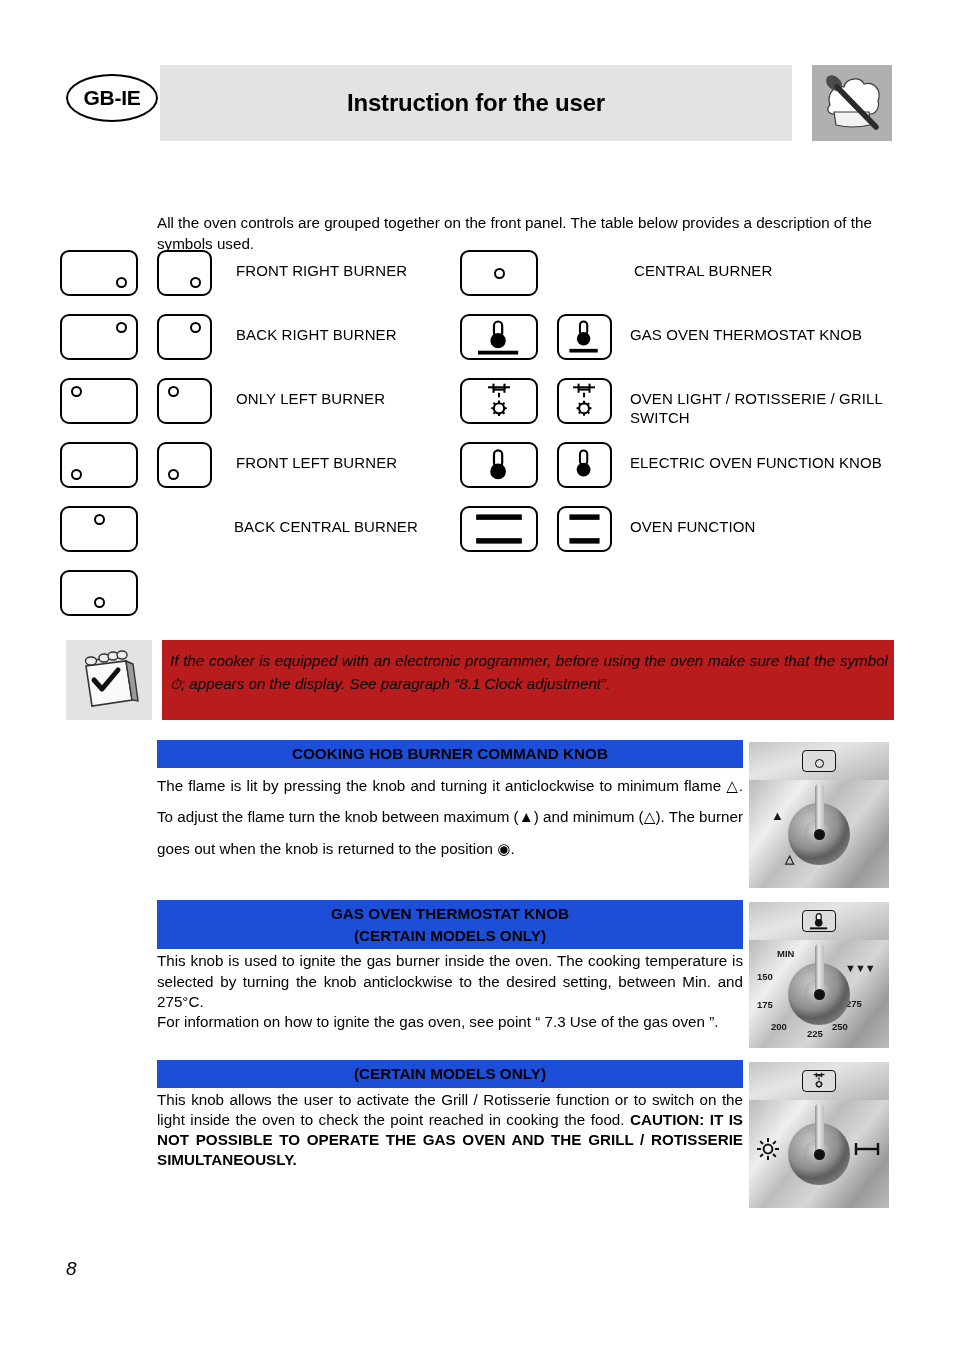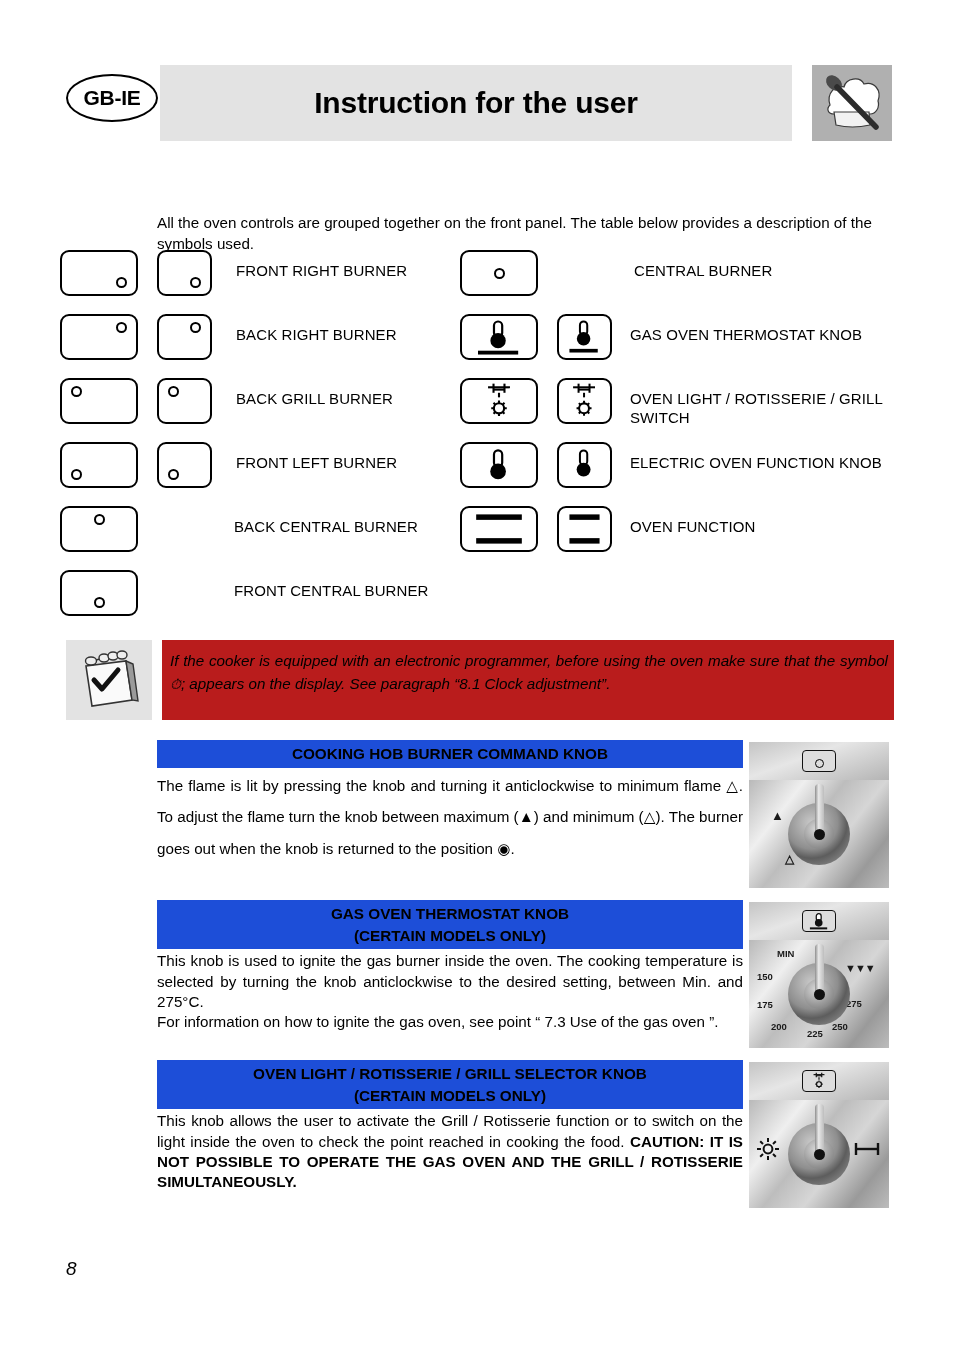--- a/index.html
+++ b/index.html
@@ -33,21 +33,21 @@
     letter-spacing: -0.3px;
   }
   .title-band {
     position: absolute;
     left: 160px; top: 5px;
     width: 632px; height: 76px;
     background: #e3e3e3;
     display: flex; align-items: center; justify-content: center;
   }
   .title-band .title {
-    font-size: 30px;
+    font-size: 24px;
     font-weight: bold;
     letter-spacing: -0.2px;
   }
   .chef-logo {
     position: absolute;
     left: 812px; top: 5px;
     width: 80px; height: 76px;
     background: #b0b0b0;
   }
 
@@ -277,21 +277,21 @@
     <div class="sym-label lbl-left">BACK RIGHT BURNER</div>
   </div>
 
   <div class="symrow col-left" style="top:128px">
     <div class="sym-wide">
         <span class="dot tl"></span>
       </div>
     <div class="sym-sq">
         <span class="dot tl"></span>
       </div>
-    <div class="sym-label lbl-left">BACK GRILL BURNER</div>
+    <div class="sym-label lbl-left">ONLY LEFT BURNER</div>
   </div>
 
   <div class="symrow col-left" style="top:192px">
     <div class="sym-wide">
         <span class="dot bl"></span>
       </div>
     <div class="sym-sq">
         <span class="dot bl"></span>
       </div>
     <div class="sym-label lbl-left">FRONT LEFT BURNER</div>
@@ -301,21 +301,20 @@
     <div class="sym-wide">
         <span class="dot tc"></span>
       </div>
     <div class="sym-label" style="margin-left:96px">BACK CENTRAL BURNER</div>
   </div>
 
   <div class="symrow col-left" style="top:320px">
     <div class="sym-wide">
         <span class="dot bc"></span>
       </div>
-    <div class="sym-label" style="margin-left:96px">FRONT CENTRAL BURNER</div>
   </div>
 
   <div class="symrow col-right" style="top:0px">
     <div class="sym-wide">
         <span class="dot cc"></span>
       </div>
     <div class="sym-label" style="margin-left:96px">CENTRAL BURNER</div>
   </div>
 
   <div class="symrow col-right" style="top:64px">
@@ -476,21 +475,20 @@
     <div class="mark" style="left:96px;  top:26px; font-size:11px; letter-spacing:-1px;">▼▼▼</div>
     <div class="knob">
       <div class="knob-hub"></div>
     </div>
     <div class="knob-pointer"></div>
   </div>
 </div>
 
 <div class="section" style="left:157px; top:1060px; width:586px;">
   <div class="sec-head">
-    <div>OVEN LIGHT / ROTISSERIE / GRILL SELECTOR KNOB</div>
     <div>(CERTAIN MODELS ONLY)</div>
   </div>
   <div class="sec-body">
     <span>This knob allows the user to activate the Grill / Rotisserie function or to switch on the light inside the oven to check the point reached in cooking the food.</span>
     <b>CAUTION: IT IS NOT POSSIBLE TO OPERATE THE GAS OVEN AND THE GRILL / ROTISSERIE SIMULTANEOUSLY.</b>
   </div>
 </div>
 
 <div class="panel" style="left:749px; top:1062px;">
   <div class="panel-top">

